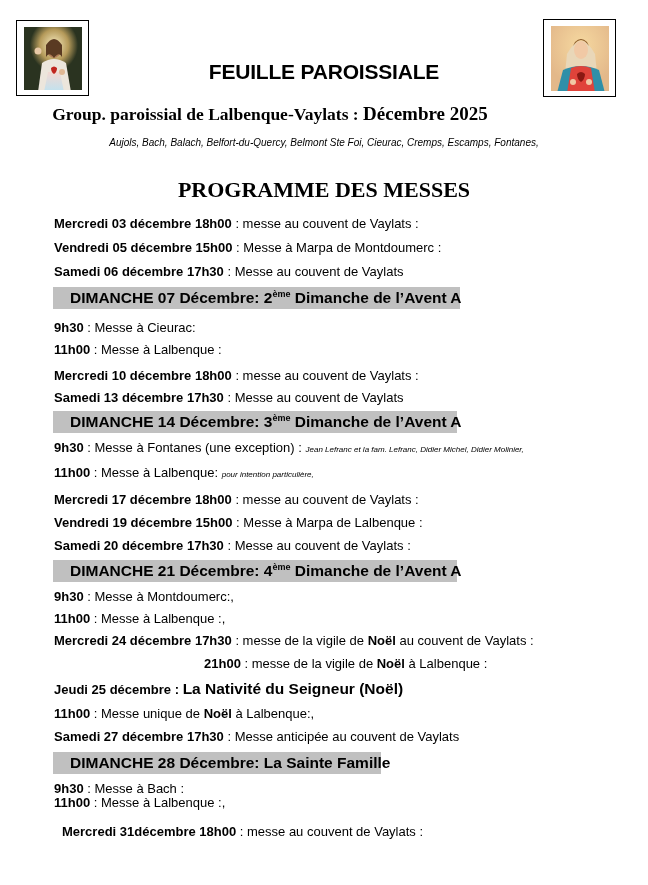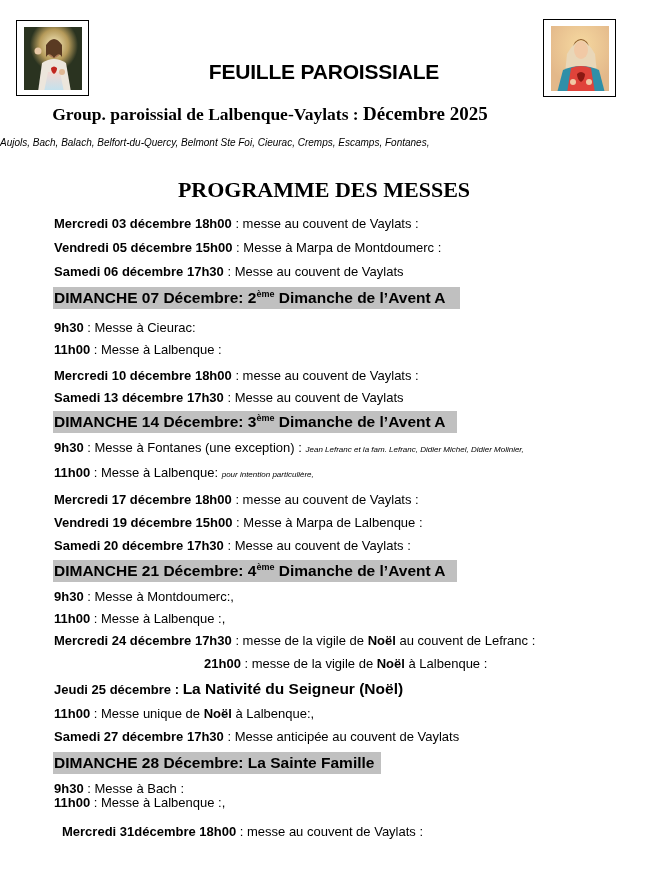--- a/index.html
+++ b/index.html
@@ -4,26 +4,26 @@
 <style>
   html, body { margin:0; padding:0; background:#ffffff; }
   body { width:648px; height:885px; position:relative; overflow:hidden; color:#000; font-family:"Liberation Sans", sans-serif; }
   .frame { position:absolute; border:1px solid #000; background:#fff; box-sizing:border-box; }
   .frame-left { left:16px; top:20px; width:73px; height:76px; }
   .frame-right { left:543px; top:19px; width:73px; height:78px; }
   .pic { position:absolute; left:7px; top:6px; right:6px; bottom:5px; overflow:hidden; }
   .title { position:absolute; left:0; width:648px; top:60px; text-align:center; font-family:"Liberation Sans", sans-serif; font-weight:bold; font-size:21px; letter-spacing:-0.2px; }
   .subtitle { position:absolute; left:0; width:540px; top:103px; text-align:center; font-family:"Liberation Serif", serif; font-weight:bold; font-size:17.5px; }
   .subtitle .month { font-size:19px; }
-  .villages { position:absolute; left:0; width:648px; top:135px; text-align:left; font-family:"Liberation Sans", sans-serif; font-style:italic; font-size:10px; line-height:15.5px; }
+  .villages { position:absolute; left:0; width:648px; top:135px; text-align:center; font-family:"Liberation Sans", sans-serif; font-style:italic; font-size:10px; line-height:15.5px; }
   .programme { position:absolute; left:0; width:648px; top:177px; text-align:center; font-family:"Liberation Serif", serif; font-weight:bold; font-size:22px; }
   .row { position:absolute; left:54px; font-size:13px; white-space:nowrap; }
   .row b { font-weight:bold; }
   .row .note { font-style:italic; font-size:8px;margin-top:32px; }
-  .sunday { position:absolute; left:53px; height:22px; line-height:22px; background:#c0c0c0; font-weight:bold; font-size:15.5px; padding-left:1px; white-space:nowrap; box-sizing:border-box; }
+  .sunday { position:absolute; left:53px; height:22px; line-height:22px; background:#c0c0c0; font-weight:bold; font-size:15.5px; padding-left:17px; white-space:nowrap; box-sizing:border-box; }
   .sunday sup { font-size:9px; vertical-align:top; line-height:14px; }
   .big { font-weight:bold; font-size:15.5px; }
 </style>
 </head>
 <body>
 
 <div class="frame frame-left">
   <div class="pic">
     <svg width="60" height="65" viewBox="0 0 60 65">
       <defs>
@@ -95,21 +95,21 @@
     <div class="row" style="top: 390px;"><b>Samedi 13 décembre 17h30</b><span> : Messe  au couvent de Vaylats</span></div>
     <div class="sunday" style="top: 411px; width: 404px;"><span>DIMANCHE 14 Décembre: 3</span><sup>ème</sup><span> Dimanche de l’Avent A</span></div>
     <div class="row" style="top: 440px;"><b>9h30</b><span> : Messe à Fontanes (une exception) : </span><span class="note">Jean Lefranc et la fam. Lefranc, Didier Michel, Didier Molinier,</span></div>
     <div class="row" style="top: 465px;"><b>11h00</b><span> : Messe à Lalbenque: </span><span class="note">pour intention particulière,</span></div>
     <div class="row" style="top: 492px;"><b>Mercredi 17 décembre 18h00</b><span> : messe au couvent de Vaylats :</span></div>
     <div class="row" style="top: 515px;"><b>Vendredi 19 décembre 15h00</b><span> : Messe à Marpa de Lalbenque :</span></div>
     <div class="row" style="top: 538px;"><b>Samedi 20 décembre 17h30</b><span> : Messe  au couvent de Vaylats :</span></div>
     <div class="sunday" style="top: 560px; width: 404px;"><span>DIMANCHE 21 Décembre: 4</span><sup>ème</sup><span> Dimanche de l’Avent A</span></div>
     <div class="row" style="top: 589px;"><b>9h30</b><span> : Messe à Montdoumerc:,</span></div>
     <div class="row" style="top: 611px;"><b>11h00</b><span> : Messe à Lalbenque :,</span></div>
-    <div class="row" style="top: 633px;"><b>Mercredi 24 décembre 17h30</b><span> : messe de la vigile de </span><b>Noël</b><span>  au couvent de Lefranc :</span></div>
+    <div class="row" style="top: 633px;"><b>Mercredi 24 décembre 17h30</b><span> : messe de la vigile de </span><b>Noël</b><span>  au couvent de Vaylats :</span></div>
     <div class="row" style="top: 656px; left: 204px;"><b>21h00</b><span> : messe de la vigile de </span><b>Noël</b><span> à Lalbenque :</span></div>
     <div class="row" style="top: 680px;"><b>Jeudi 25 décembre : </b><span class="big">La Nativité du Seigneur (Noël)</span></div>
     <div class="row" style="top: 706px;"><b>11h00</b><span> : Messe unique de </span><b>Noël</b><span> à Lalbenque:,</span></div>
     <div class="row" style="top: 729px;"><b>Samedi 27 décembre 17h30</b><span> : Messe anticipée au couvent de Vaylats</span></div>
     <div class="sunday" style="top: 752px; width: 328px;"><span>DIMANCHE 28 Décembre: La Sainte Famille</span></div>
     <div class="row" style="top: 781px;"><b>9h30</b><span> : Messe à Bach :</span></div>
     <div class="row" style="top: 795px;"><b>11h00</b><span> : Messe à Lalbenque :,</span></div>
     <div class="row" style="top: 824px; margin-left: 8px;"><b>Mercredi 31décembre 18h00</b><span> : messe au couvent de Vaylats :</span></div>
   </div>
 

